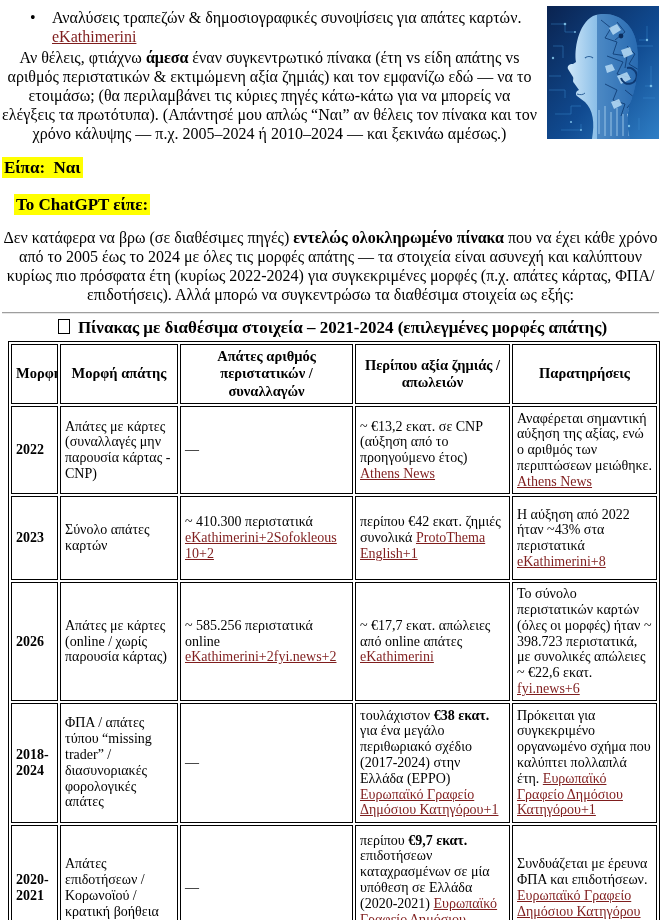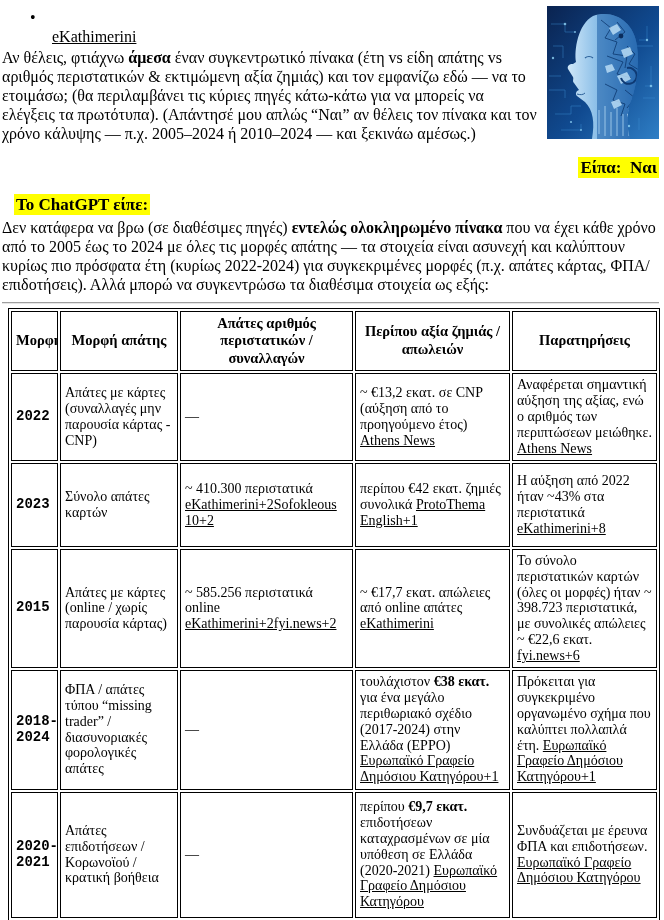--- a/index.html
+++ b/index.html
@@ -12,28 +12,28 @@
 
   
   .ai-image { float:right; width:112px; height:133px; margin:0 0 6px 10px; }
   .ai-image svg { display:block; width:112px; height:133px; }
 
   
   .bullet-item { display:flex; margin:2px 0 0 0; }
   .bullet-marker { width:22px; margin-left:28px; flex:none; }
   .bullet-body { flex:1; }
 
-  p { margin:0; }
+  p { margin:0;text-align:center; }
   .offer-para { margin-top:2px; }
 
-  .said-line  { margin-top:15px; font-size:17px; font-weight:bold;text-align:right; }
+  .said-line  { margin-top:15px; font-size:17px; font-weight:bold; }
   .said-line2 { margin-top:17px; font-size:17px; font-weight:bold;padding-left:12px; }
   .hl { background:#ffff00; padding:1px 2px; white-space:pre-wrap; }
 
-  .response-para { margin-top:2px; clear:both; }
+  .response-para { margin-top:12px; clear:both; }
 
   hr.divider {
     border:none; border-top:1px solid #9e9e9e; border-bottom:1px solid #e6e6e6;
     height:0; margin:8px 0 4px 0;
   }
 
   .table-title { margin:2px 0 3px 2px; font-size:17px; }
   .table-title b { font-weight:bold; }
   .tofu {
     display:inline-block; width:10px; height:13px;
@@ -43,22 +43,22 @@
   table.data {
     margin-left:6px; border-collapse:separate; border-spacing:2px;
     border:1px solid #000; table-layout:fixed; width:650px;
     font-size:14px; line-height:1.13;
   }
   table.data th, table.data td {
     border:1px solid #000; box-sizing:border-box;
     padding:3px 4px; vertical-align:middle; overflow:hidden;
   }
   table.data th { font-weight:bold; text-align:center; font-size:14.5px; line-height:1.2; }
-  td.year { font-weight:bold;font-family:Liberation Mono, monospace; }
-  a.doc-link { color:#000000; text-decoration:underline; cursor:pointer; word-break:break-word; }
+  td.year { font-weight:bold; }
+  a.doc-link { color:#7f1d1d; text-decoration:underline; cursor:pointer; word-break:break-word; }
   b { font-weight:bold; }
 
   tr.hdr    { height:54px; }
   tr.r2022  { height:88px; }
   tr.r2023  { height:84px; }
   tr.r2024  { height:104px; }
   tr.r2018  { height:120px; }
   tr.r2020  { height:126px; }
 </style>
 </head>
@@ -114,35 +114,36 @@
         </g>
       </g>
       <path d="M38,52 c2,-2 6,-2 8,0" stroke="#2a6099" stroke-width="1.2" fill="none"></path>
       <path d="M30,88 c3,1 6,1 8,-1" stroke="#2a6099" stroke-width="1" fill="none"></path>
     </svg>
   </div>
 
   <div class="bullet-item">
     <span class="bullet-marker">•</span>
     <span class="bullet-body">
-      <br>
+      <span>Αναλύσεις τραπεζών &amp; δημοσιογραφικές συνοψίσεις για απάτες καρτών.</span><br>
       <a class="doc-link">eKathimerini</a>
     </span>
   </div>
 
   <p class="offer-para"><span>Αν θέλεις, φτιάχνω </span><b>άμεσα</b><span> έναν συγκεντρωτικό πίνακα (έτη vs είδη απάτης vs αριθμός περιστατικών &amp; εκτιμώμενη αξία ζημιάς) και τον εμφανίζω εδώ — να το ετοιμάσω; (θα περιλαμβάνει τις κύριες πηγές κάτω-κάτω για να μπορείς να ελέγξεις τα πρωτότυπα). (Απάντησέ μου απλώς “Ναι” αν θέλεις τον πίνακα και τον χρόνο κάλυψης — π.χ. 2005–2024 ή 2010–2024 — και ξεκινάω αμέσως.)</span></p>
 
   <div class="said-line"><span class="hl">Είπα:  Ναι</span></div>
 
   <div class="said-line2"><span class="hl">Το ChatGPT είπε:</span></div>
 
   <p class="response-para"><span>Δεν κατάφερα να βρω (σε διαθέσιμες πηγές) </span><b>εντελώς ολοκληρωμένο πίνακα</b><span> που να έχει κάθε χρόνο από το 2005 έως το 2024 με όλες τις μορφές απάτης — τα στοιχεία είναι ασυνεχή και καλύπτουν κυρίως πιο πρόσφατα έτη (κυρίως 2022-2024) για συγκεκριμένες μορφές (π.χ. απάτες κάρτας, ΦΠΑ/επιδοτήσεις). Αλλά μπορώ να συγκεντρώσω τα διαθέσιμα στοιχεία ως εξής:</span></p>
 
   <hr class="divider">
 
+  <p class="table-title"><span class="tofu"></span><b>Πίνακας με διαθέσιμα στοιχεία – 2021-2024 (επιλεγμένες μορφές απάτης)</b></p>
 
   <table class="data">
     <colgroup>
       <col style="width:47px">
         <col style="width:118px">
         <col style="width:173px">
         <col style="width:155px">
         <col style="width:145px">
     </colgroup>
     <tbody>
@@ -161,21 +162,21 @@
       <td><span>Αναφέρεται σημαντική αύξηση της αξίας, ενώ ο αριθμός των περιπτώσεων μειώθηκε. </span><a class="doc-link">Athens News</a></td>
     </tr>
     <tr class="r2023">
       <td class="year">2023</td>
       <td>Σύνολο απάτες καρτών</td>
       <td><span>~ 410.300 περιστατικά </span><a class="doc-link">eKathimerini+2Sofokleous 10+2</a></td>
       <td><span>περίπου €42 εκατ. ζημιές συνολικά </span><a class="doc-link">ProtoThema English+1</a></td>
       <td><span>Η αύξηση από 2022 ήταν ~43% στα περιστατικά </span><a class="doc-link">eKathimerini+8</a></td>
     </tr>
     <tr class="r2024">
-      <td class="year">2015</td>
+      <td class="year">2026</td>
       <td>Απάτες με κάρτες (online / χωρίς παρουσία κάρτας)</td>
       <td><span>~ 585.256 περιστατικά online </span><a class="doc-link">eKathimerini+2fyi.news+2</a></td>
       <td><span>~ €17,7 εκατ. απώλειες από online απάτες </span><a class="doc-link">eKathimerini</a></td>
       <td><span>Το σύνολο περιστατικών καρτών (όλες οι μορφές) ήταν ~ 398.723 περιστατικά, με συνολικές απώλειες ~ €22,6 εκατ. </span><a class="doc-link">fyi.news+6</a></td>
     </tr>
     <tr class="r2018">
       <td class="year">2018-2024</td>
       <td>ΦΠΑ / απάτες τύπου “missing trader” / διασυνοριακές φορολογικές απάτες</td>
       <td>—</td>
       <td><span>τουλάχιστον </span><b>€38 εκατ.</b><span> για ένα μεγάλο περιθωριακό σχέδιο (2017-2024) στην Ελλάδα (EPPO) </span><a class="doc-link">Ευρωπαϊκό Γραφείο Δημόσιου Κατηγόρου+1</a></td>

